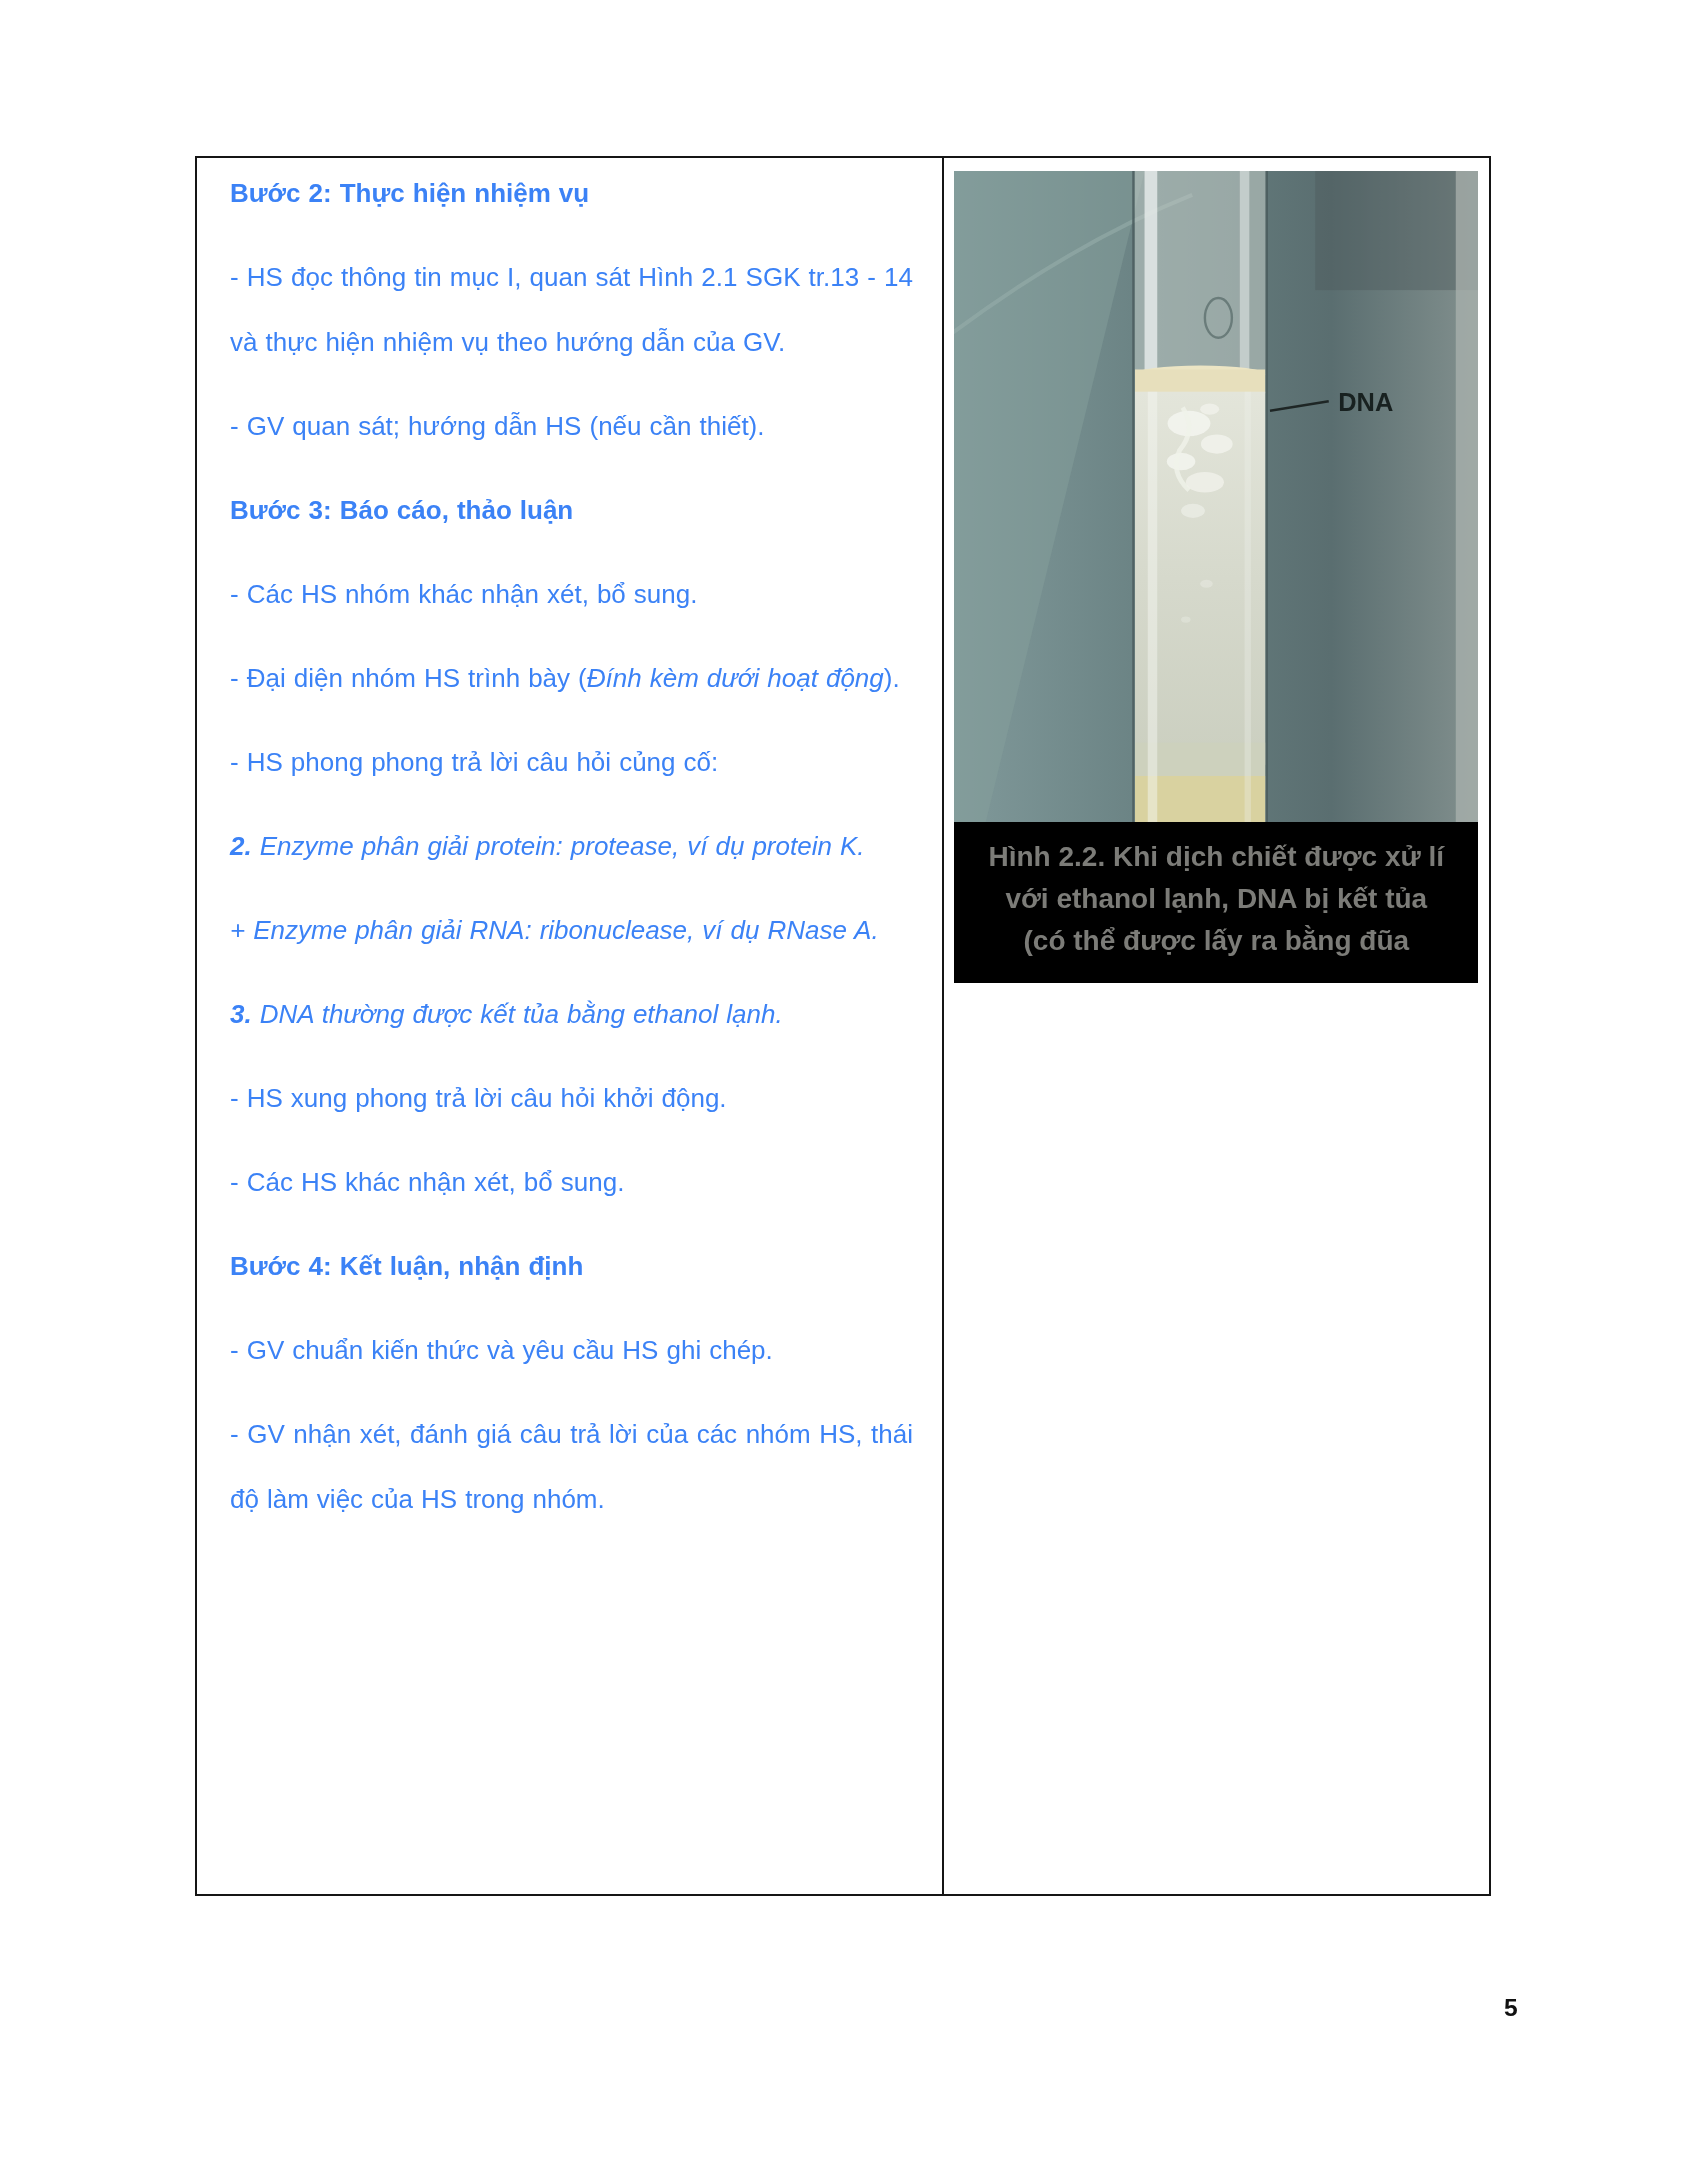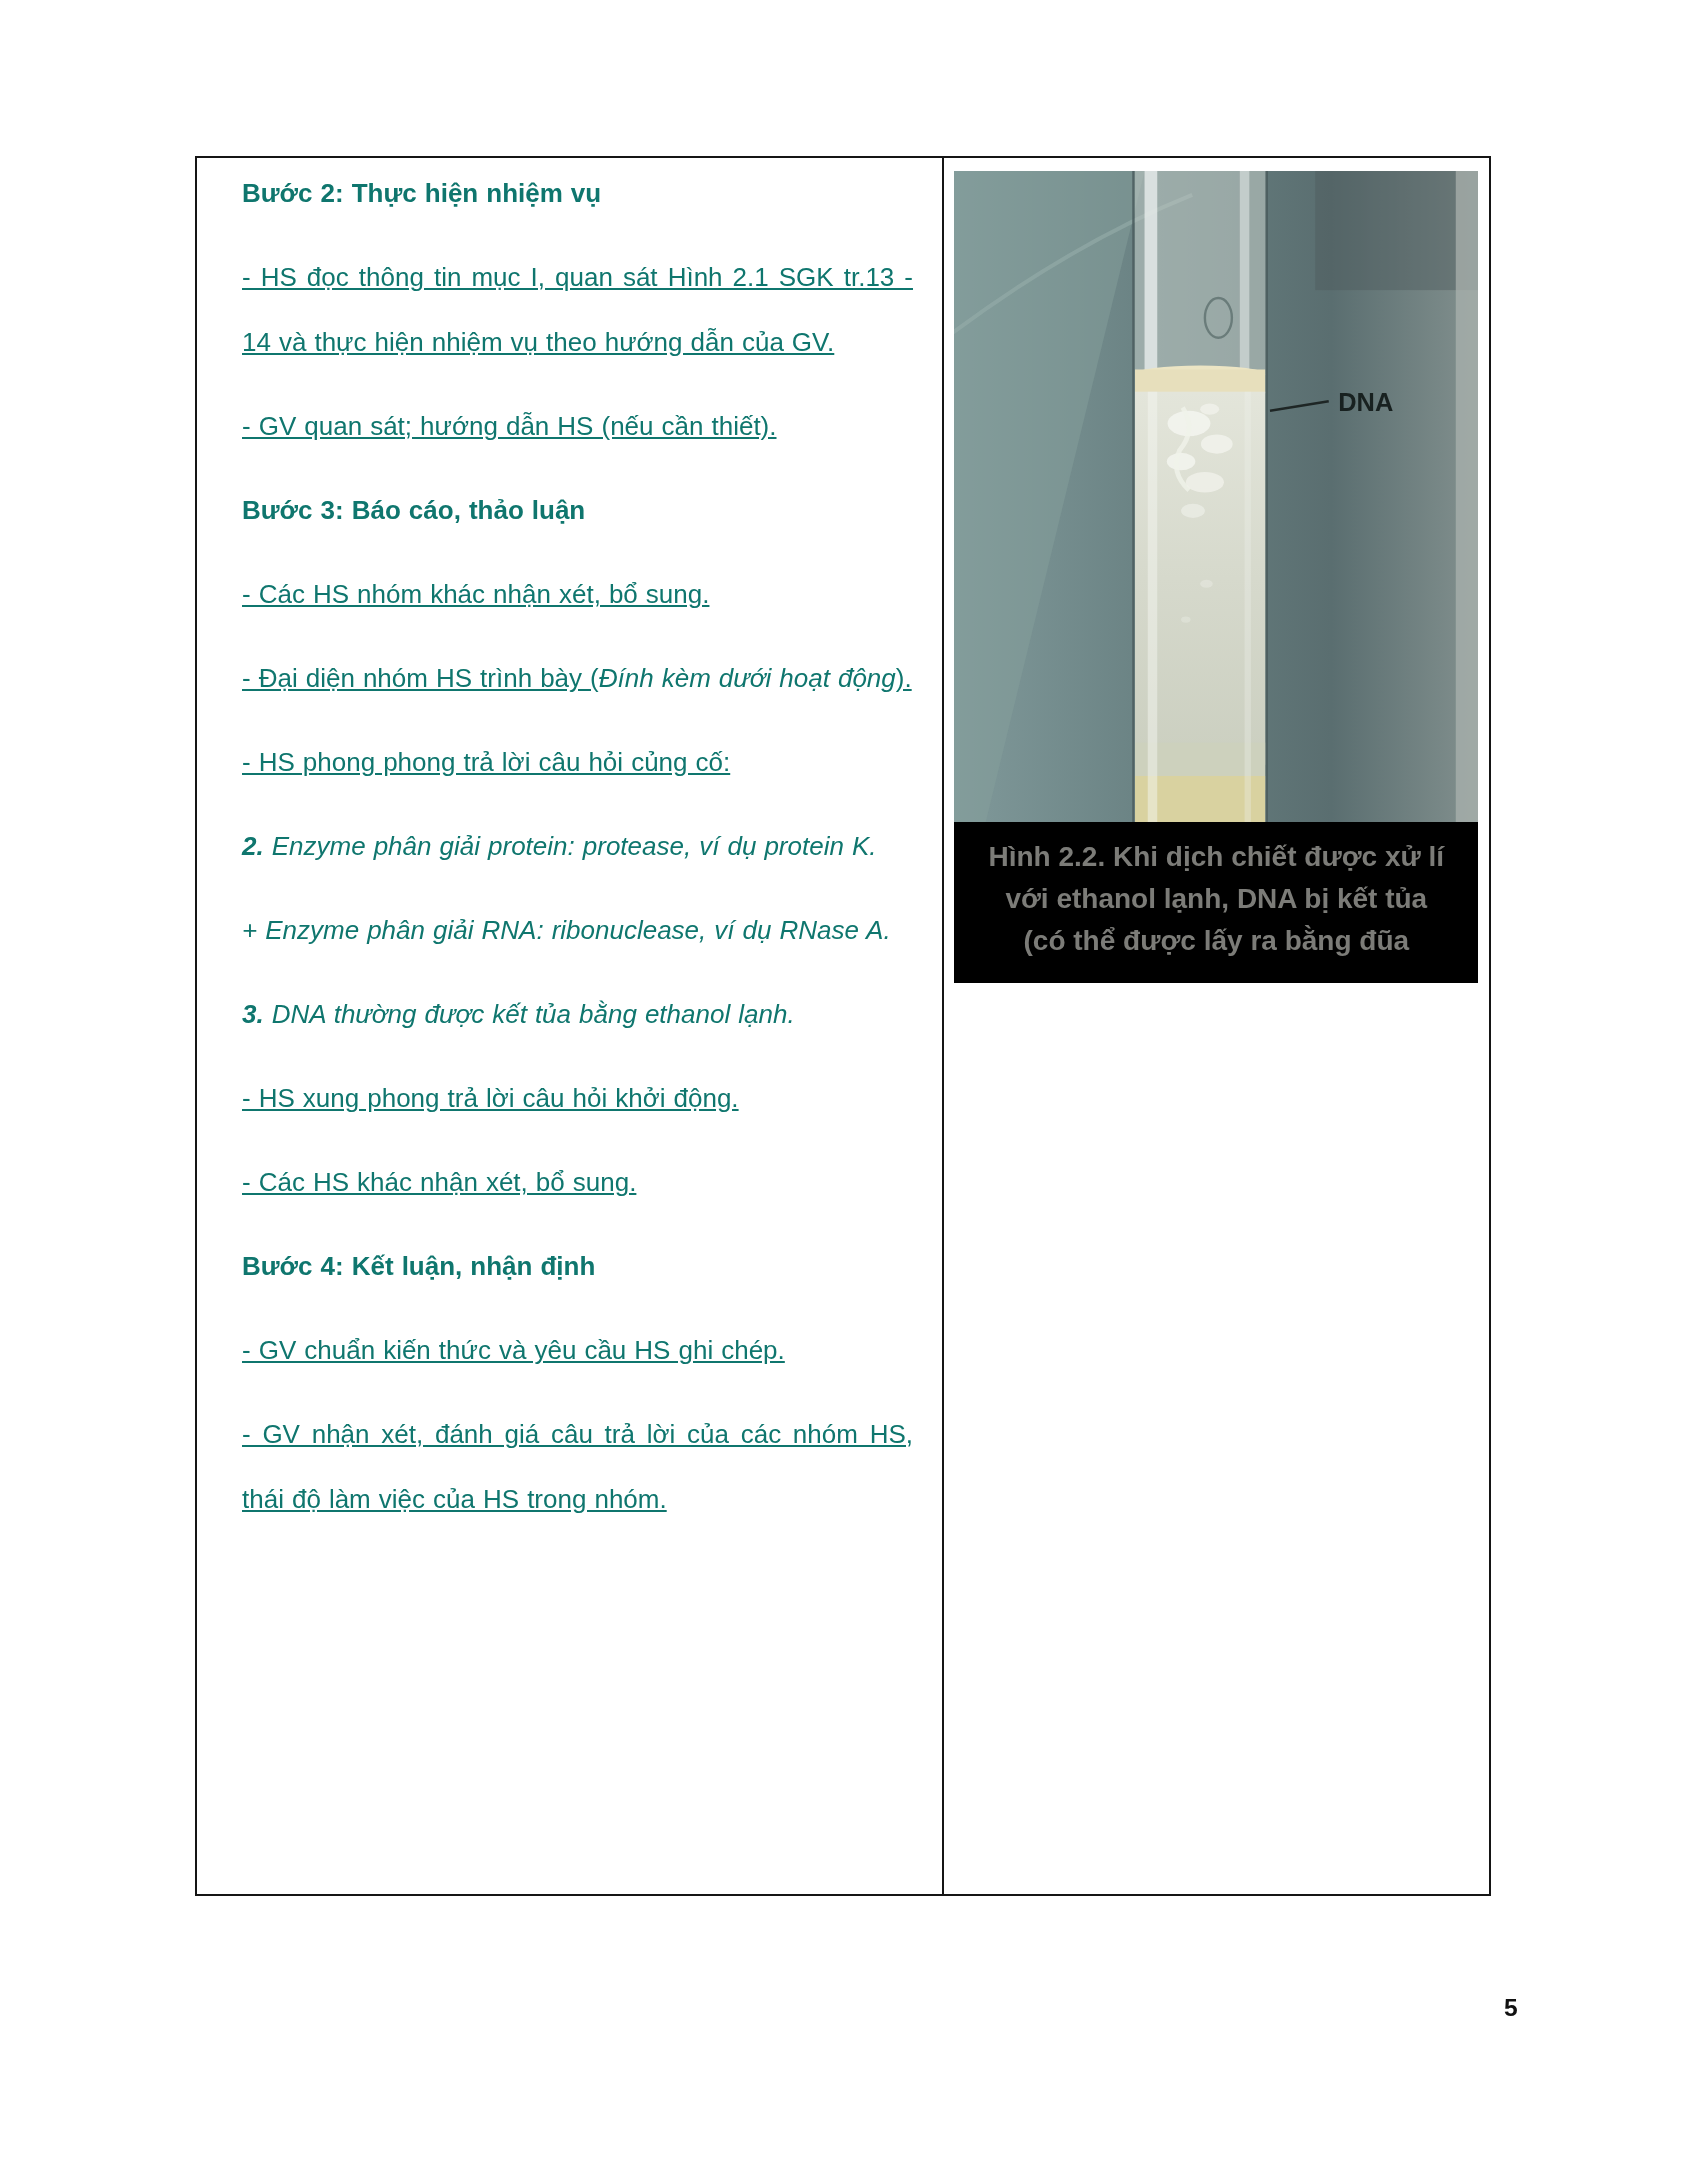--- a/index.html
+++ b/index.html
@@ -29,27 +29,27 @@
   }
   .cell-right {
     flex:1;
     box-sizing:border-box;
     padding:12.7px 10.3px;
   }
 
   .para {
     font-size:26px;
     line-height:2.5;
-    margin:0 0 19px 16px;
+    margin:0 0 19px 4px;
     text-align:justify;
-    color:#0f766e;
+    color:#3b82f6;
     word-spacing:0.8px;
   }
   .para:last-child { margin-bottom:0; }
-  .n  { font-weight:normal; font-style:normal;text-decoration:underline; }
+  .n  { font-weight:normal; font-style:normal; }
   .b  { font-weight:bold;   font-style:normal; }
   .i  { font-weight:normal; font-style:italic; }
   .bi { font-weight:bold;   font-style:italic; }
 
   .figure-block { width:524px; }
   .photo {
     display:block;
     width:524px; height:651px;
   }
   .caption {

